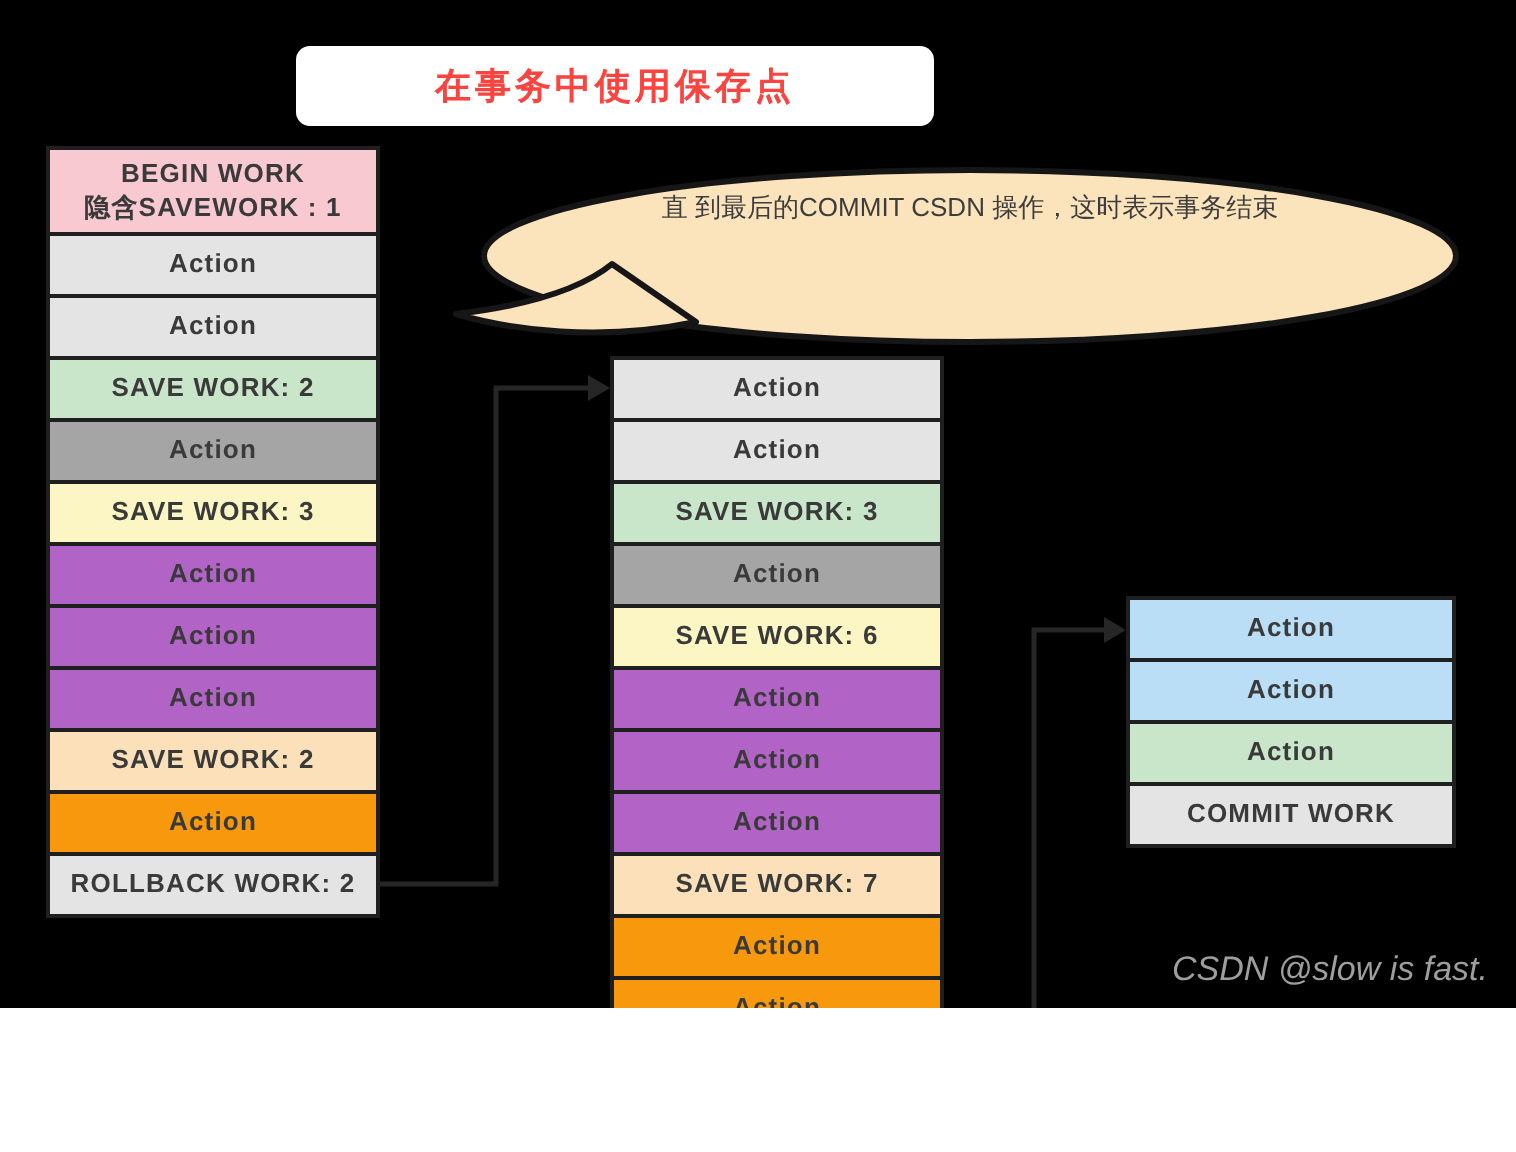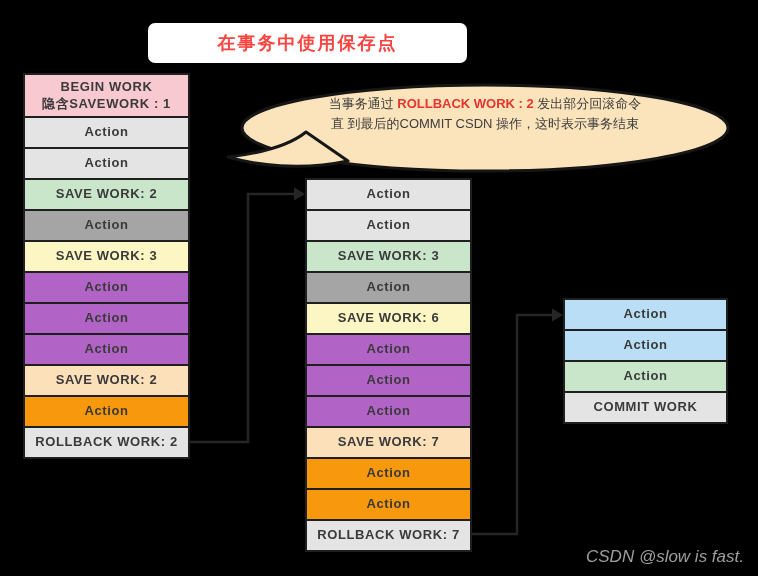--- a/index.html
+++ b/index.html
@@ -1,17 +1,17 @@
 <!DOCTYPE html>
 <html style="--canvas_bg: #000000; --ink: #1f1f1f; --text_dark: #3a3a3a; --title_red: #f94440; --bubble_fill: #fbe3bc; --bubble_em_red: #e8342b; --watermark_gray: #9e9e9e; --pink: #f9c9d2; --lightgray: #e4e4e4; --green: #c9e6ca; --darkgray: #a5a5a5; --yellow: #fbf6c3; --purple: #b264c6; --peach: #fce0ba; --orange: #f8990d; --blue: #b9def6;"><head>
 <meta charset="utf-8">
 <style>
   html,body{margin:0;padding:0;}
   .canvas{
-    position:relative;width:758px;height:576px;overflow:hidden;
+    position:relative;width:758px;height:504px;overflow:hidden;
     background:var(--canvas_bg);
     font-family:"Liberation Sans","DejaVu Sans",sans-serif;
   }
   
   .title-bar{
     position:absolute;left:148px;top:23px;width:319px;height:40px;
     background:#ffffff;border-radius:7px;
     display:flex;align-items:center;justify-content:center;
   }
   .title-bar span{
@@ -70,21 +70,20 @@
 
     <polyline points="472,534 517,534 517,315 553,315" fill="none" stroke="#262626" stroke-width="2.5"></polyline>
     <polygon points="552,308.5 563,315 552,321.5" fill="#262626"></polygon>
   </svg>
 
   <div class="title-bar">
     <span>在事务中使用保存点</span>
   </div>
 
   <div class="bubble-text">
-    <div><span>当事务通过 </span><span class="em">ROLLBACK WORK : 2</span><span> 发出部分回滚命令</span></div>
     <div><span>直 到最后的COMMIT CSDN 操作，这时表示事务结束</span></div>
   </div>
 
   <div class="column col-left">
       <div class="row c-pink tall">BEGIN WORK
 隐含SAVEWORK : 1</div>
       <div class="row c-lightgray">Action</div>
       <div class="row c-lightgray">Action</div>
       <div class="row c-green">SAVE WORK: 2</div>
       <div class="row c-darkgray">Action</div>

